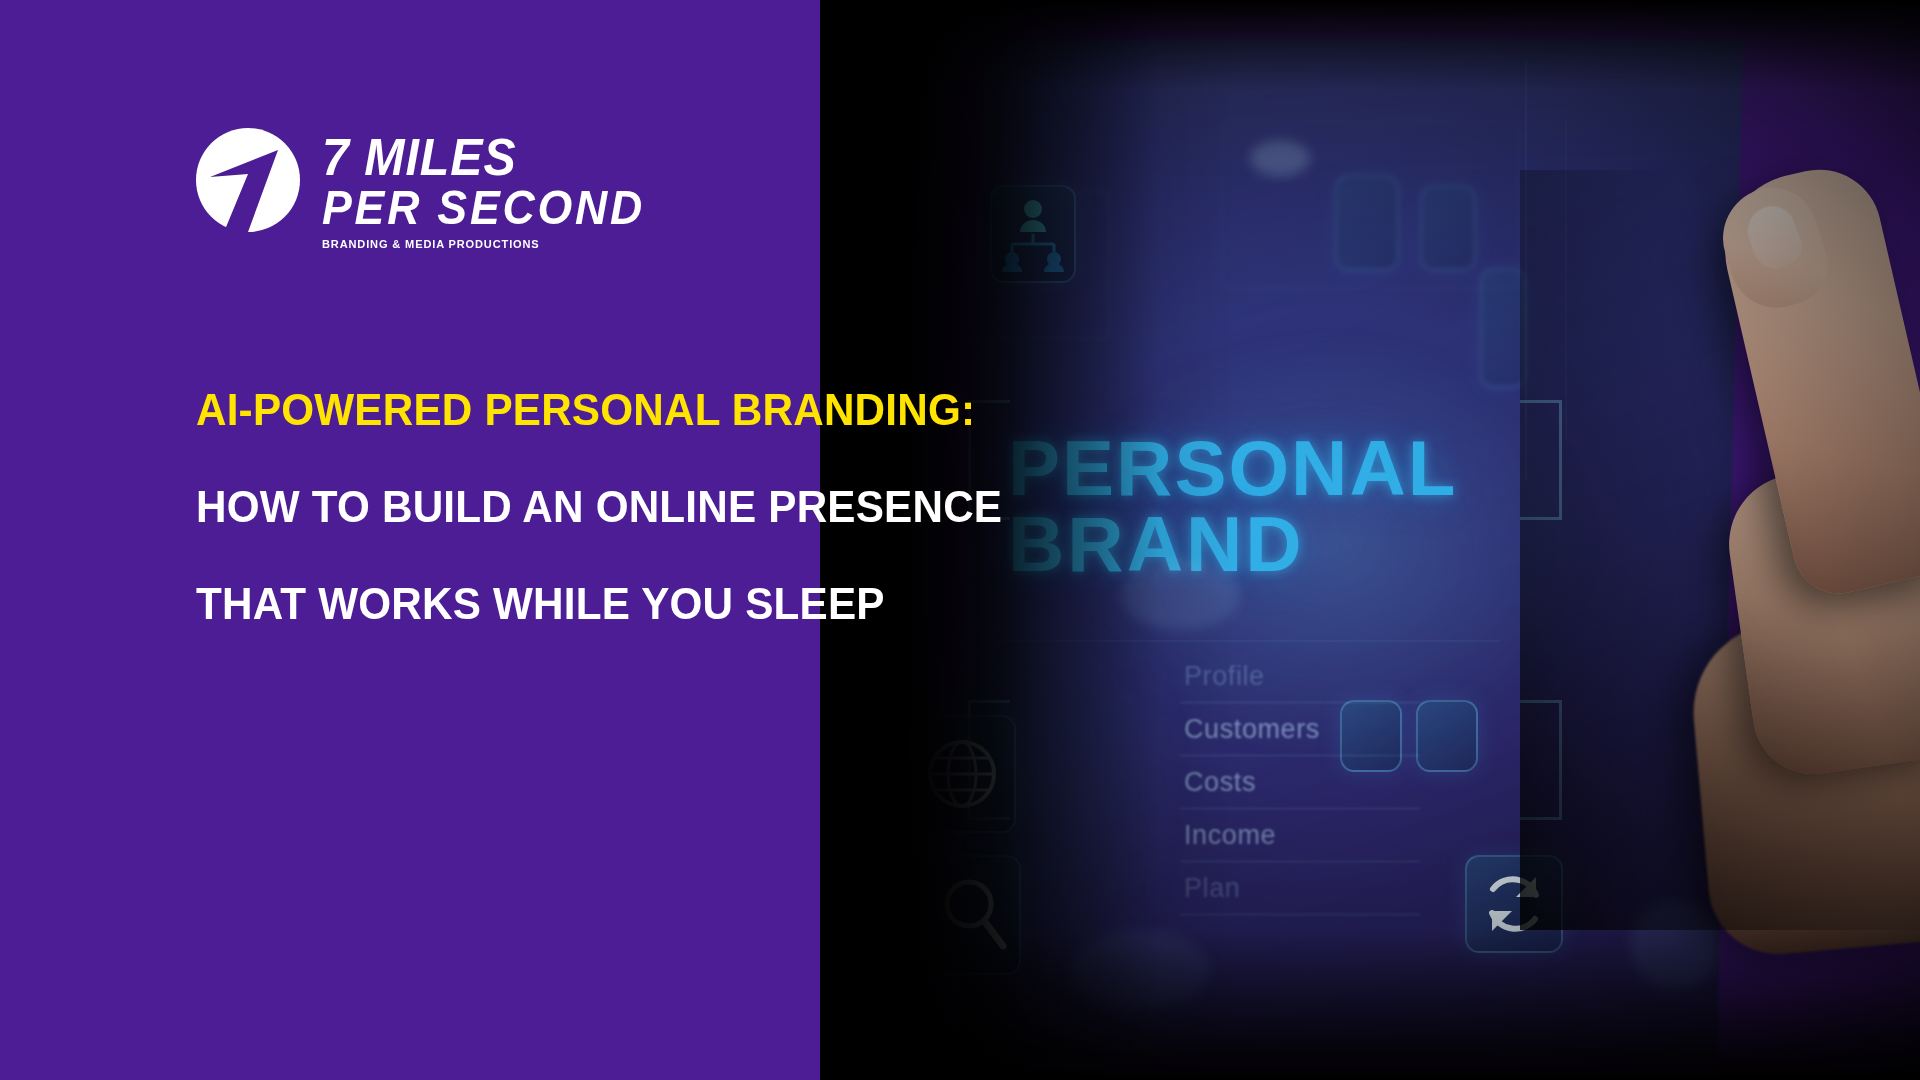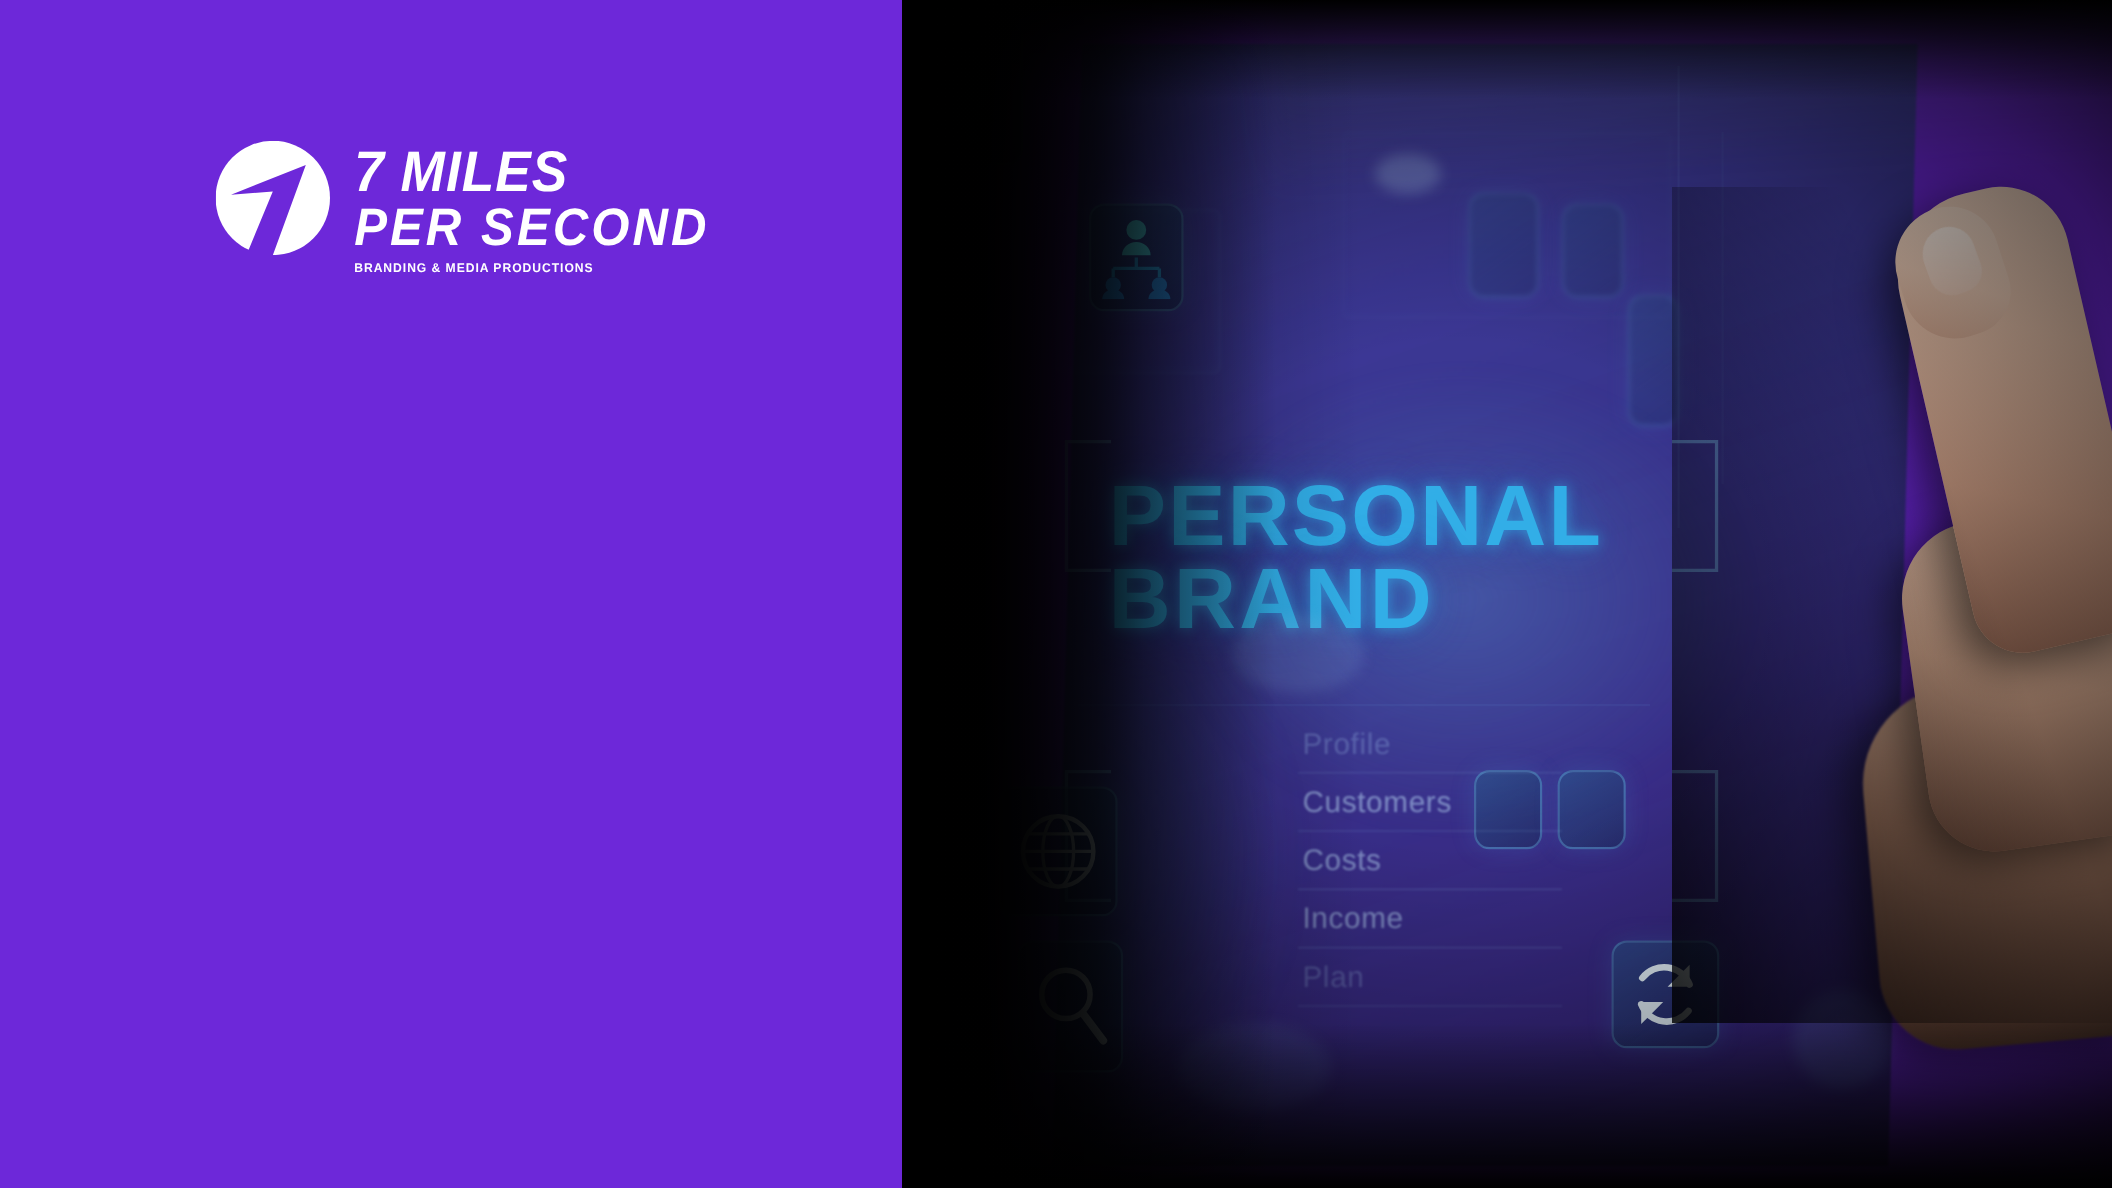--- a/index.html
+++ b/index.html
@@ -7,21 +7,21 @@
   body {
     width:1920px; height:1080px;
     font-family:"Liberation Sans", sans-serif;
     overflow:hidden;
     position:relative;
   }
 
   
   .banner {
     position:absolute; inset:0;
-    background:#6d28d9;
+    background:#4c1d95;
     overflow:hidden;
     padding-left:32px;
   }
 
   
   .photo {
     position:absolute;
     left:820px; top:0; width:1100px; height:1080px;
     overflow:hidden;
   }
@@ -392,15 +392,20 @@
           <circle cx="52" cy="52" r="52" fill="#ffffff" mask="url(#sevenMask)"></circle>
         </svg>
       </div>
       <div class="logo-words">
         <div class="logo-l1">7 MILES</div>
         <div class="logo-l2">PER  SECOND</div>
         <div class="logo-l3">BRANDING &amp; MEDIA PRODUCTIONS</div>
       </div>
     </div>
 
+    <div class="headline">
+      <div class="hl-line accent">AI-POWERED PERSONAL BRANDING:</div>
+      <div class="hl-line">HOW TO BUILD AN ONLINE PRESENCE</div>
+      <div class="hl-line">THAT WORKS WHILE YOU SLEEP</div>
+    </div>
 
   </div>
 </div>
 
 </body></html>

